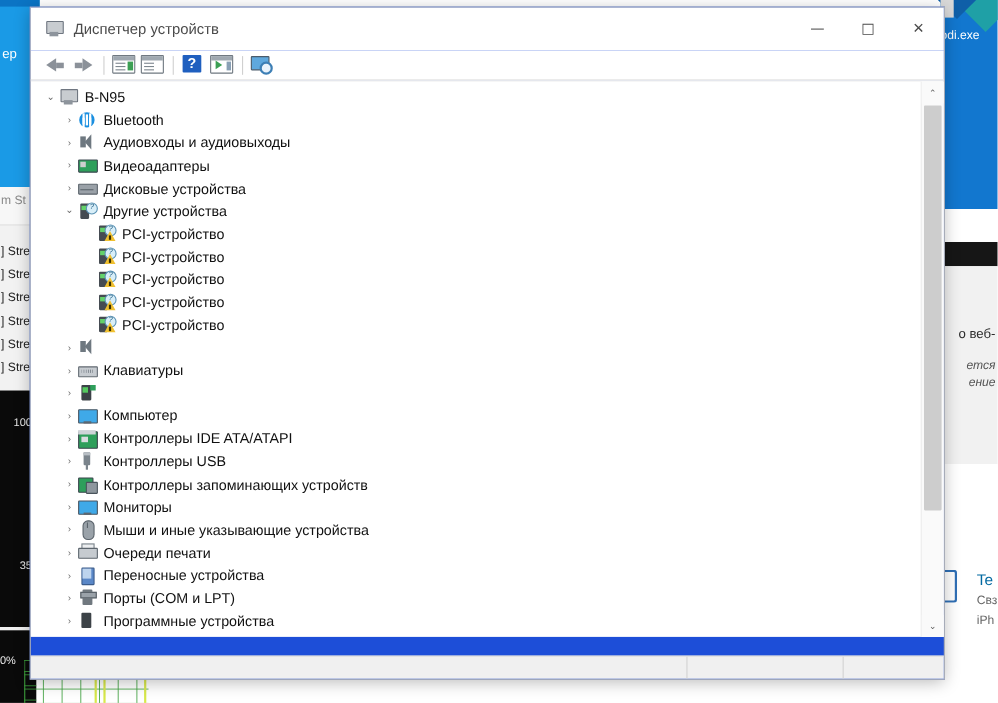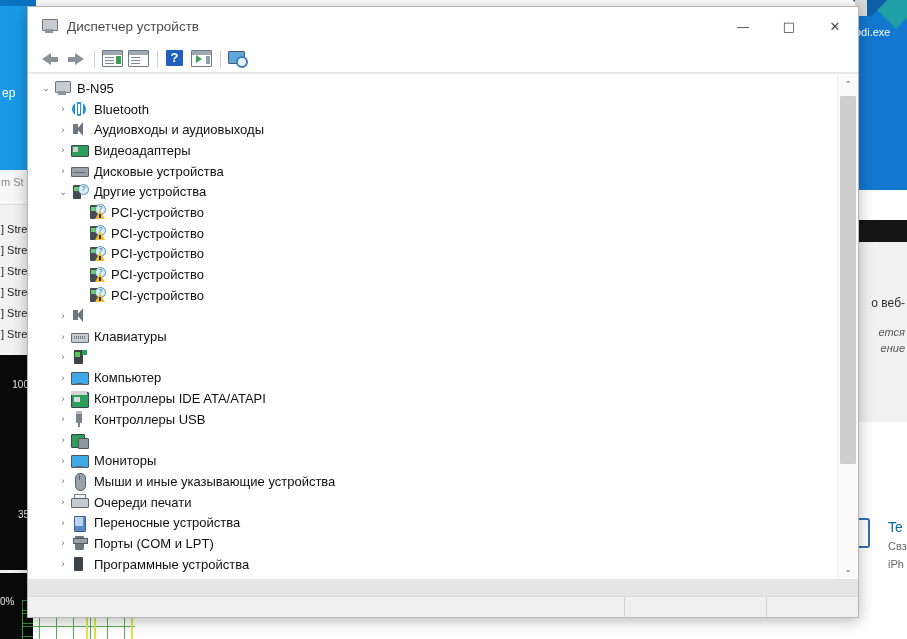--- a/index.html
+++ b/index.html
@@ -40,21 +40,21 @@
   .rg-txt{position:absolute;font-size:12px;color:#2b2b2b;white-space:nowrap;}
   .rg-txt.small{font-size:11px;color:#555;font-style:italic;}
   .bg-right-white{position:absolute;right:0;top:422px;width:52px;height:217px;background:#ffffff;}
   .rw-badge{position:absolute;width:10px;height:26px;border:2px solid #2f6fb5;border-left:none;border-radius:0 3px 3px 0;}
   .rw-title{position:absolute;font-size:14px;color:#0369a1;white-space:nowrap;}
   .rw-sub{position:absolute;font-size:11px;color:#666;white-space:nowrap;}
 
   
   #dm-window{
     position:absolute;left:27px;top:6px;width:830px;height:610px;
-    background:#e5e5e5;border:1px solid #b5b5b5;
+    background:#1d4ed8;border:1px solid #b5b5b5;
     box-shadow:0 3px 14px rgba(0,0,0,.28);
   }
   .titlebar{height:39px;background:#ffffff;display:flex;align-items:center;position:relative;}
   .tb-icon{width:18px;height:18px;margin-left:13px;margin-right:8px;position:relative;flex:none;}
   .tb-title{font-size:13.5px;color:#4b4b4b;}
   .tb-controls{position:absolute;right:0;top:0;height:39px;display:flex;}
   .tb-btn{width:46px;height:39px;display:flex;align-items:center;justify-content:center;}
   .tb-glyph{color:#4a4a4a;font-size:13px;line-height:1;font-family:"DejaVu Sans",sans-serif;}
 
   .menubar{height:27px;display:flex;align-items:center;padding-left:20px;background:#ffffff;}
@@ -137,21 +137,21 @@
   .arrow-r{border-left:9px solid #8b9199;}
   .arr-tail{width:7px;height:5px;background:#8b9199;}
 </style>
 </head>
 <body>
 
 <div id="bg">
 
   <div class="bg-blue-left">
     <div class="bl-t"></div>
-    <div class="bg-blue-txt" style="left:2px;top:42px;margin-top:44px;">ep</div>
+    <div class="bg-blue-txt" style="left:2px;top:42px;">ep</div>
   </div>
 
   <div class="bg-leftpanel">
     <div class="lp-head"></div>
   </div>
   <div class="lp-row" style="left:1px;top:176px;color:#888;">m St</div>
   <div class="lp-row" style="left:1px;top:223px;">] Stre</div>
   <div class="lp-row" style="left:1px;top:244px;">] Stre</div>
   <div class="lp-row" style="left:1px;top:265px;">] Stre</div>
   <div class="lp-row" style="left:1px;top:286px;">] Stre</div>
@@ -416,20 +416,21 @@
           </span>
         <span>Контроллеры USB</span>
       </div>
 
       <div class="node lvl1">
         <span class="twisty">›</span>
         <span class="ico">
             <i class="i-stor"></i>
             <i class="i-stor2"></i>
           </span>
+        <span>Контроллеры запоминающих устройств</span>
       </div>
 
       <div class="node lvl1">
         <span class="twisty">›</span>
         <span class="ico">
             <i class="i-mon"></i>
             <i class="i-mon-s"></i>
           </span>
         <span>Мониторы</span>
       </div>

